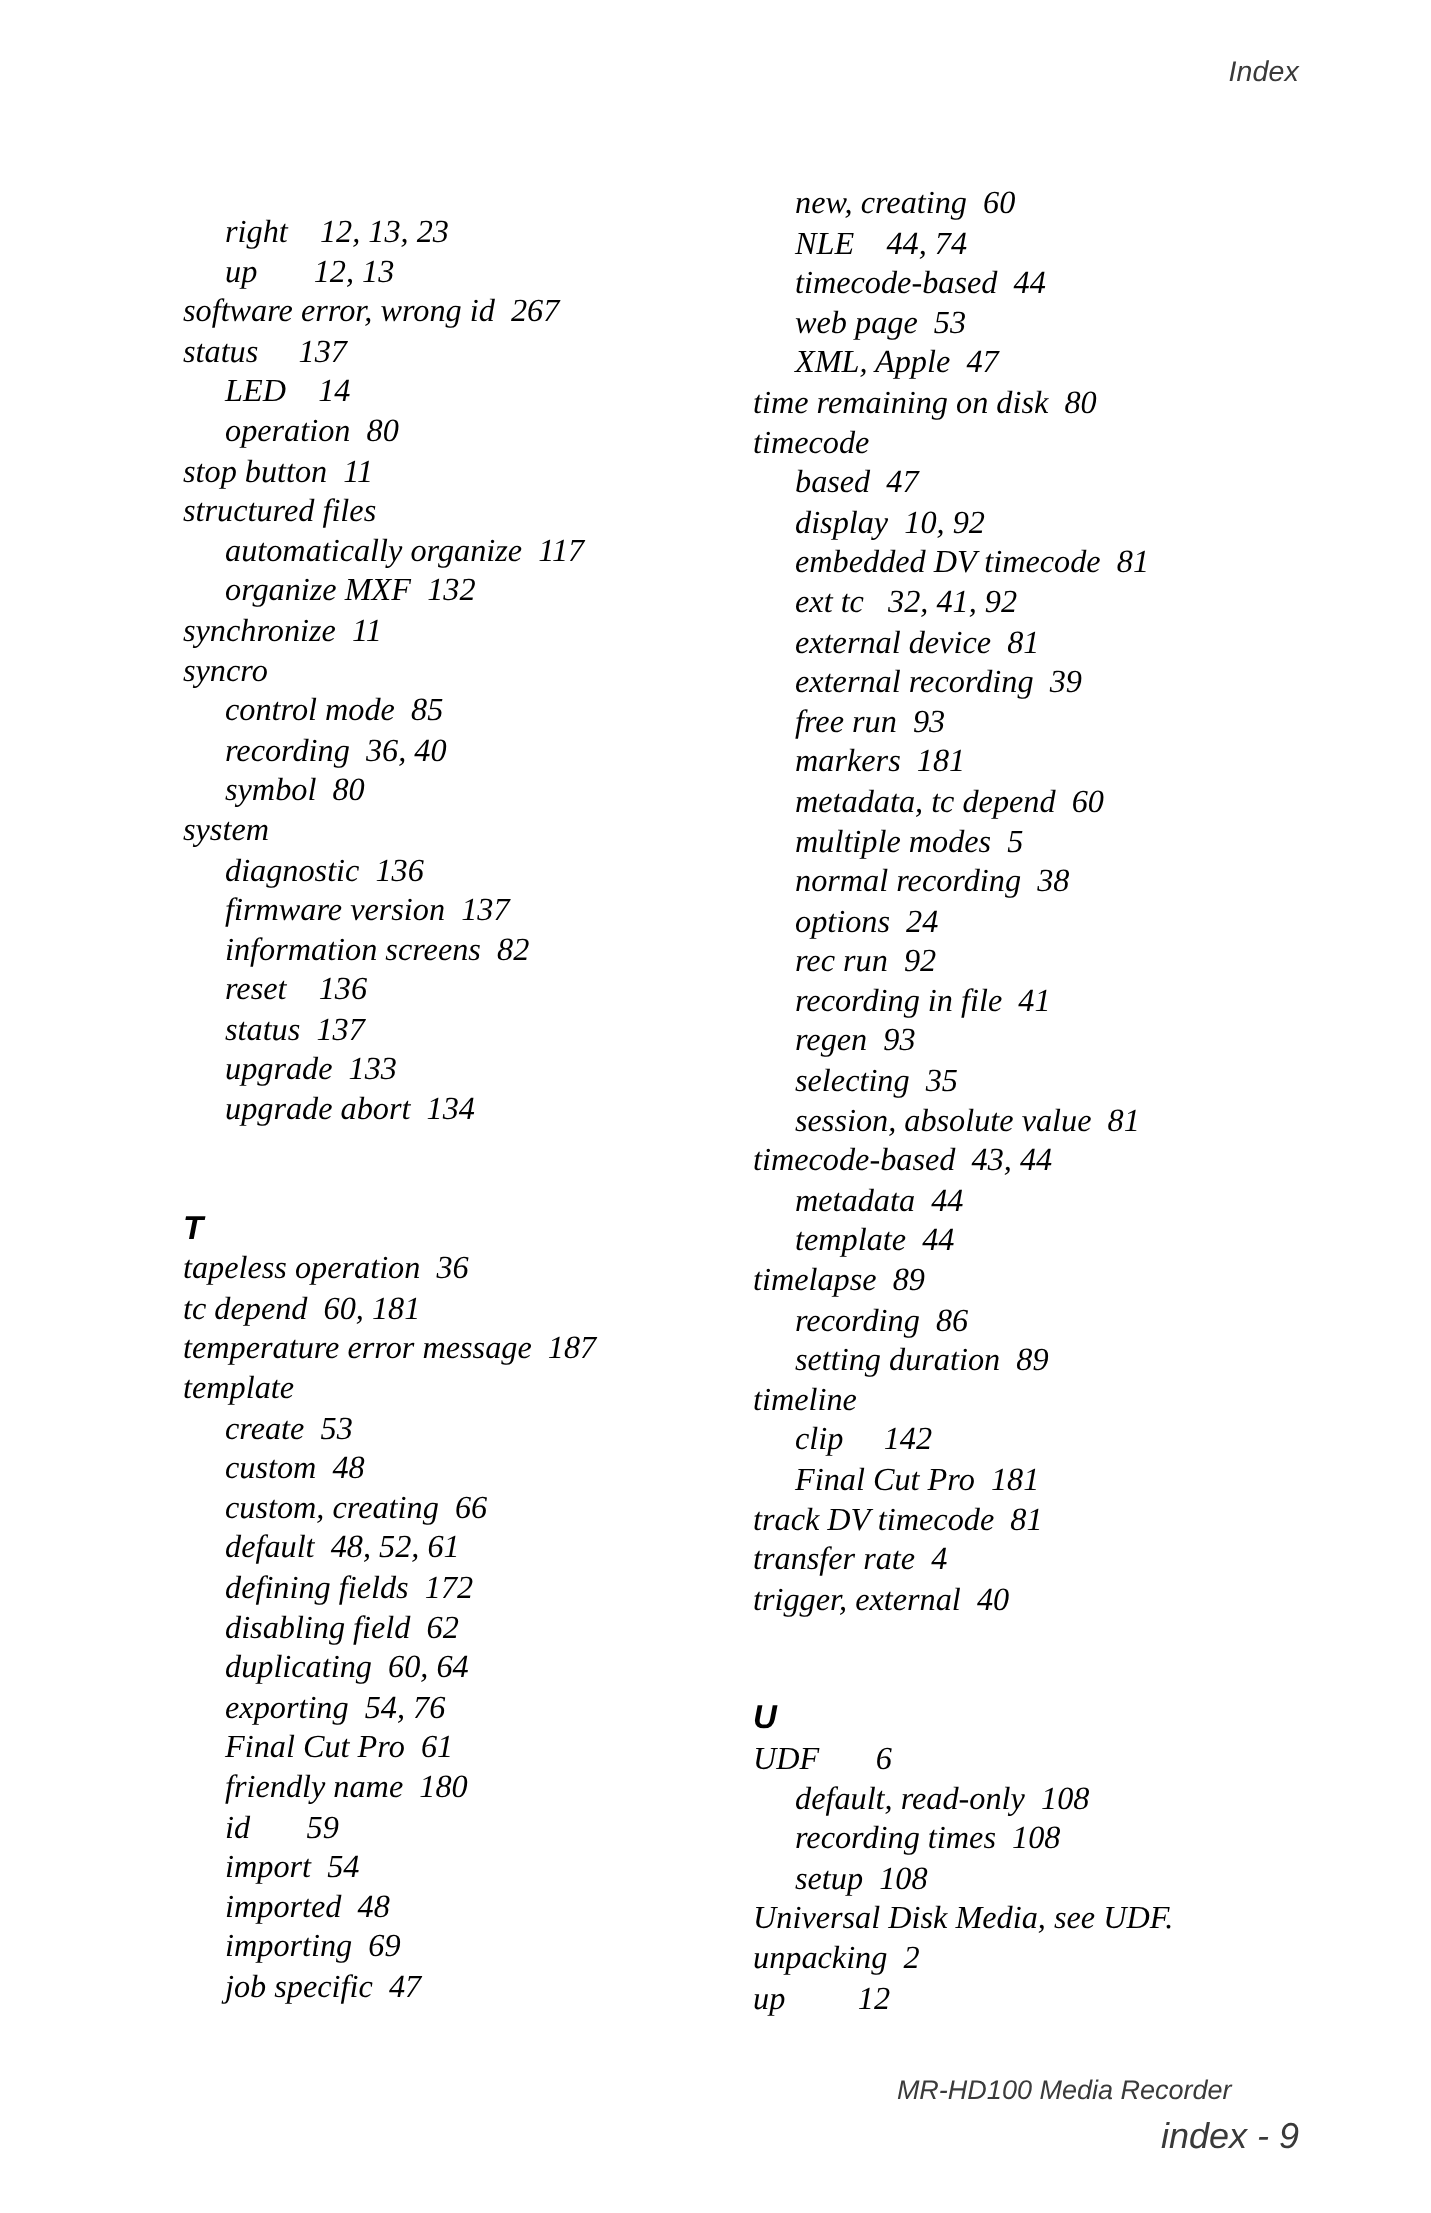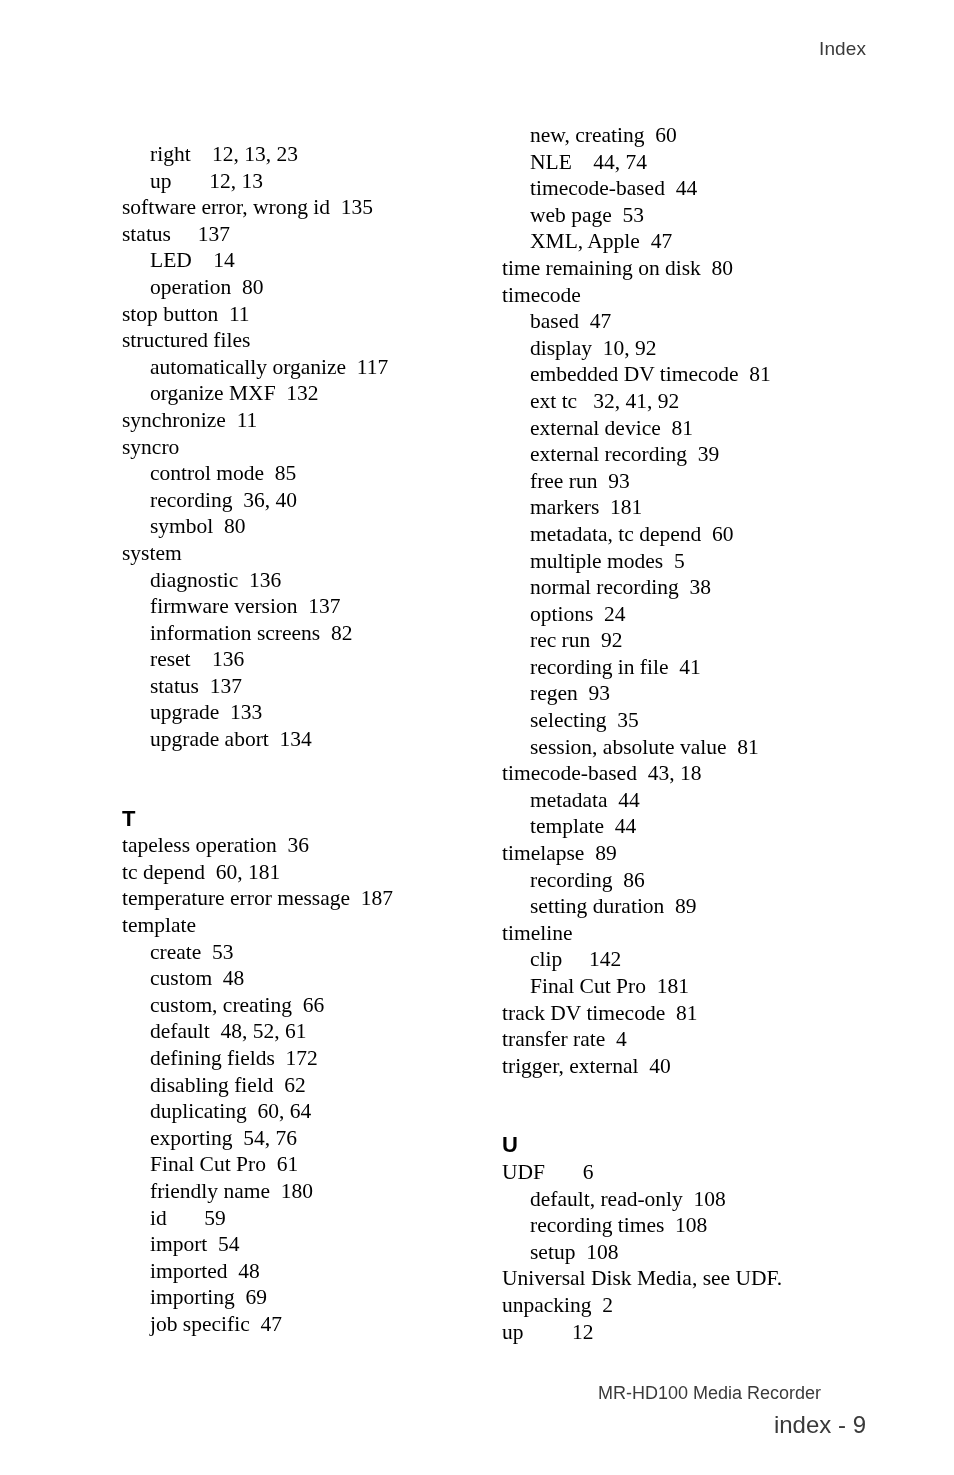--- a/index.html
+++ b/index.html
@@ -8,20 +8,21 @@
     background: #ffffff;
   }
   .page {
     position: relative;
     width: 954px;
     height: 1475px;
     background: #ffffff;
     overflow: hidden;
     font-family: "Liberation Serif", "DejaVu Serif", serif;
     color: #000000;
+    font-style: italic;
   }
 
   
   .running-header {
     position: absolute;
     top: 38px;
     right: 88px;
     font-family: "Liberation Sans", "DejaVu Sans", sans-serif;
     font-size: 19px;
     color: #3a3a3a;
@@ -92,21 +93,21 @@
 <body>
 
 <div class="page">
 
   <div class="running-header">Index</div>
 
   <div class="columns">
     <div class="col col-left">
         <div class="entry lvl2">right    12, 13, 23</div>
         <div class="entry lvl2">up       12, 13</div>
-        <div class="entry lvl1">software error, wrong id  135</div>
+        <div class="entry lvl1">software error, wrong id  267</div>
         <div class="entry lvl1">status     137</div>
         <div class="entry lvl2">LED    14</div>
         <div class="entry lvl2">operation  80</div>
         <div class="entry lvl1">stop button  11</div>
         <div class="entry lvl1">structured files</div>
         <div class="entry lvl2">automatically organize  117</div>
         <div class="entry lvl2">organize MXF  132</div>
         <div class="entry lvl1">synchronize  11</div>
         <div class="entry lvl1">syncro</div>
         <div class="entry lvl2">control mode  85</div>
@@ -160,21 +161,21 @@
         <div class="entry lvl2">markers  181</div>
         <div class="entry lvl2">metadata, tc depend  60</div>
         <div class="entry lvl2">multiple modes  5</div>
         <div class="entry lvl2">normal recording  38</div>
         <div class="entry lvl2">options  24</div>
         <div class="entry lvl2">rec run  92</div>
         <div class="entry lvl2">recording in file  41</div>
         <div class="entry lvl2">regen  93</div>
         <div class="entry lvl2">selecting  35</div>
         <div class="entry lvl2">session, absolute value  81</div>
-        <div class="entry lvl1">timecode-based  43, 18</div>
+        <div class="entry lvl1">timecode-based  43, 44</div>
         <div class="entry lvl2">metadata  44</div>
         <div class="entry lvl2">template  44</div>
         <div class="entry lvl1">timelapse  89</div>
         <div class="entry lvl2">recording  86</div>
         <div class="entry lvl2">setting duration  89</div>
         <div class="entry lvl1">timeline</div>
         <div class="entry lvl2">clip     142</div>
         <div class="entry lvl2">Final Cut Pro  181</div>
         <div class="entry lvl1">track DV timecode  81</div>
         <div class="entry lvl1">transfer rate  4</div>

